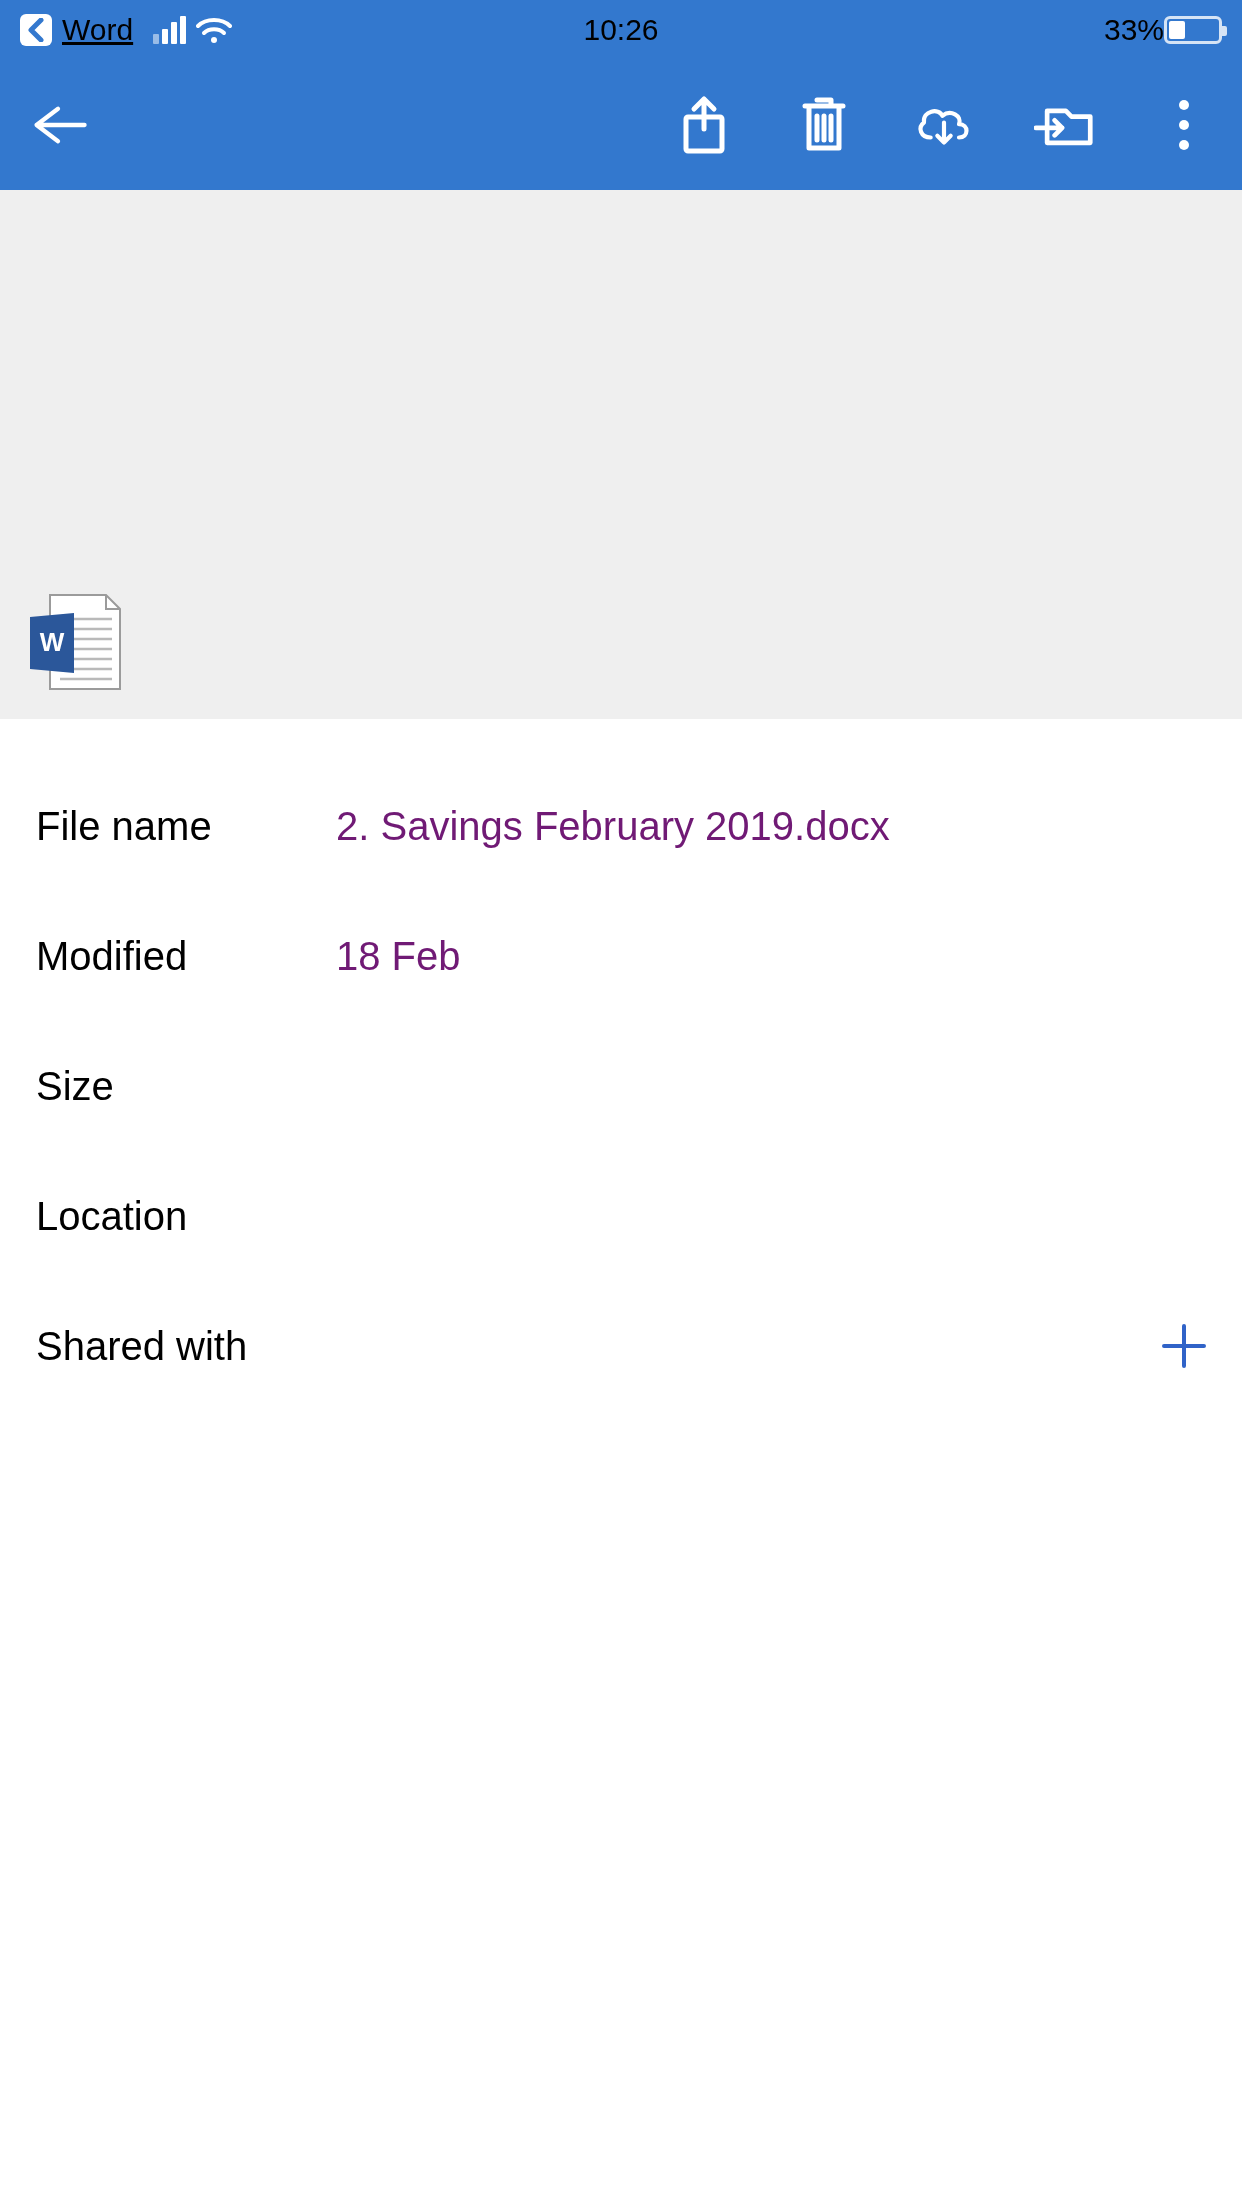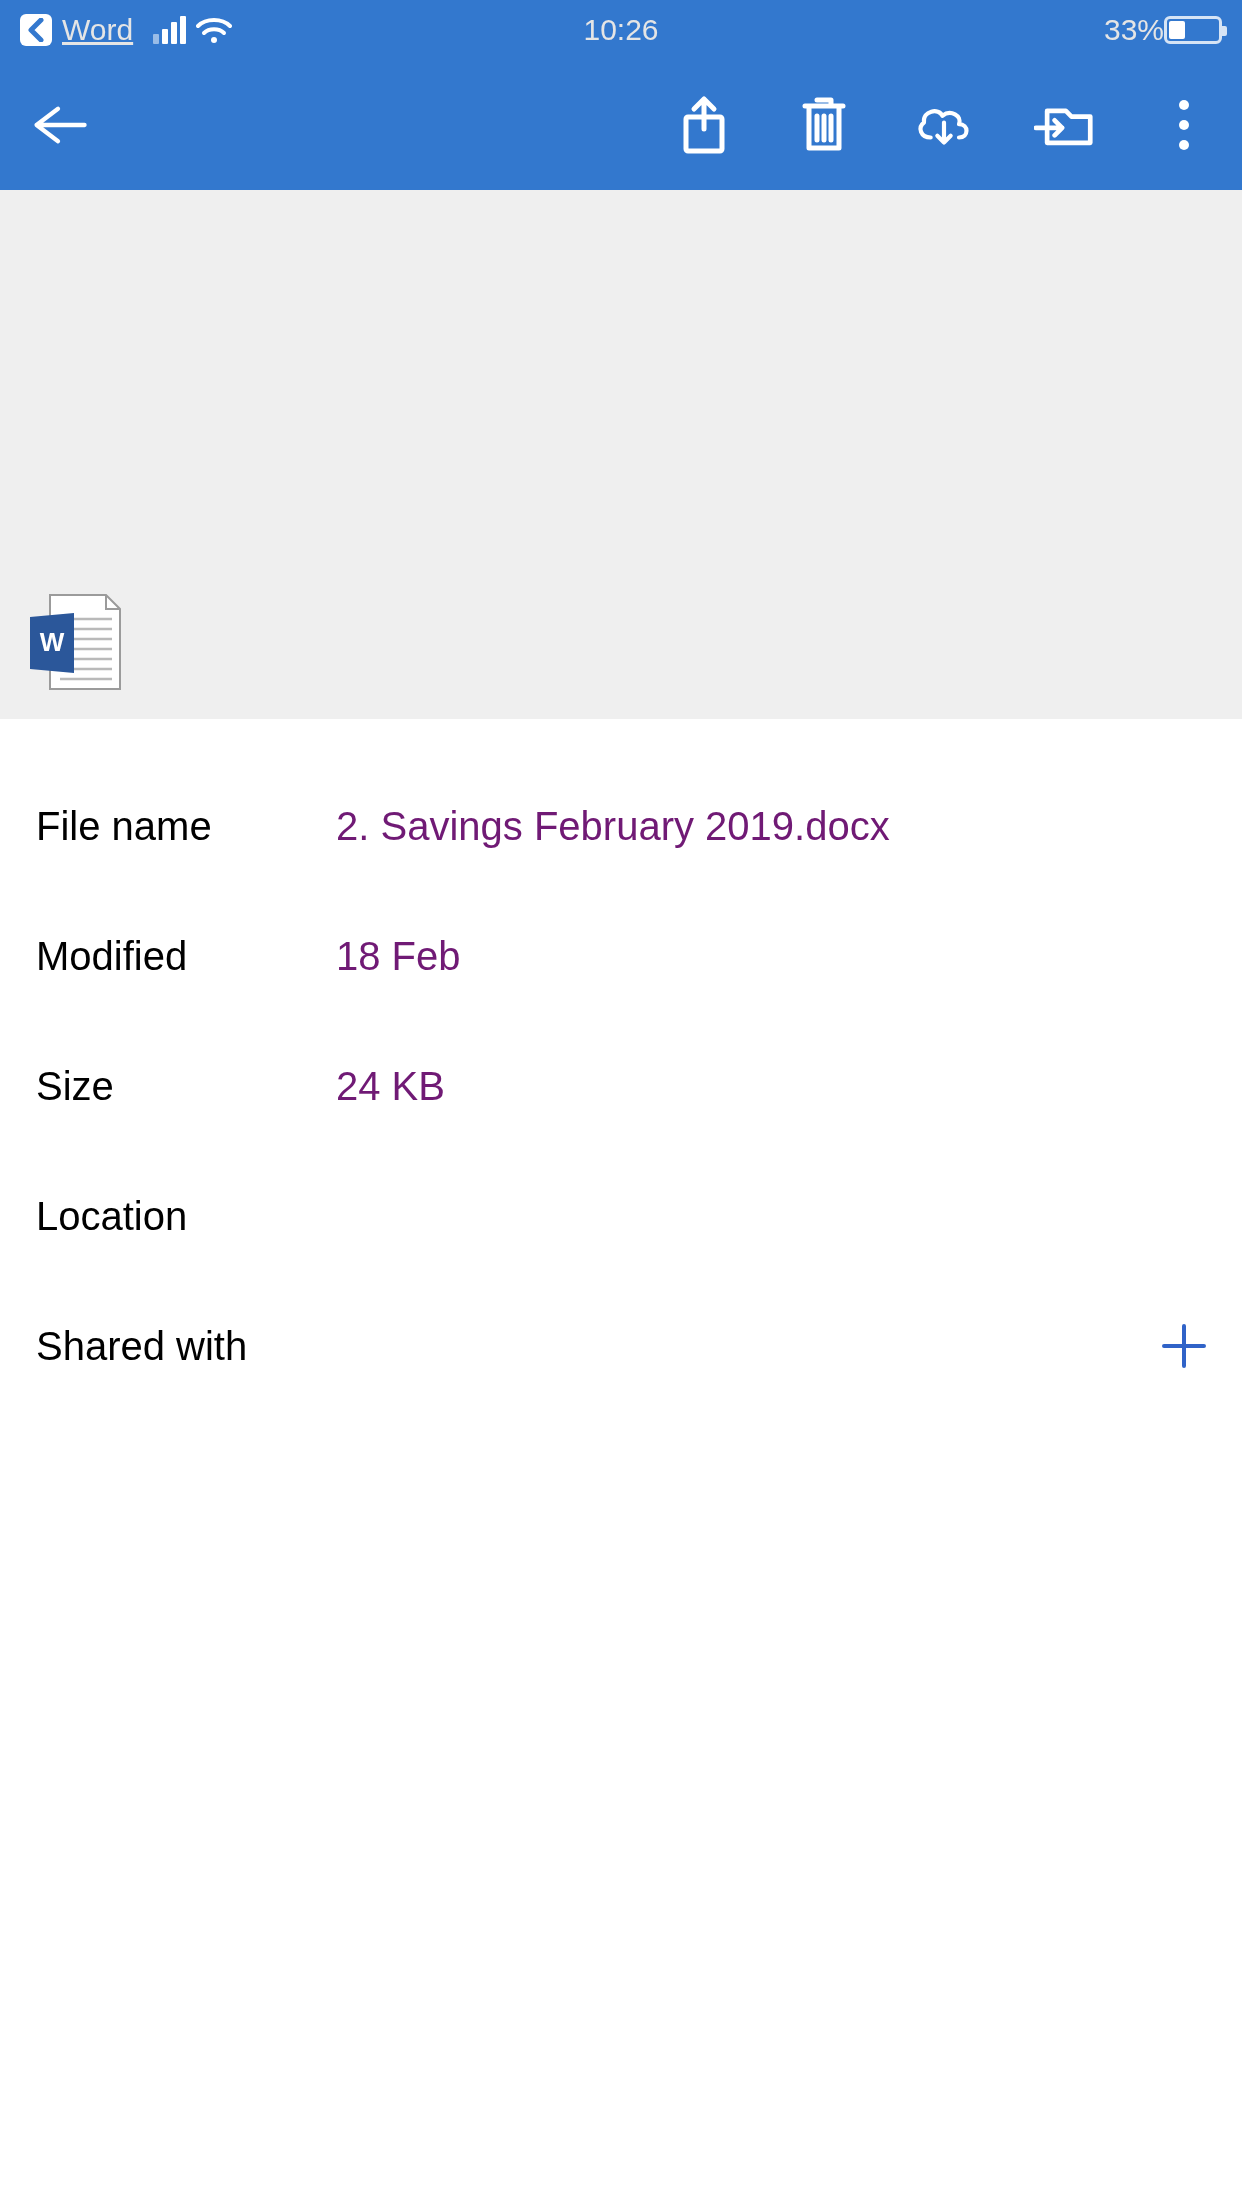--- a/index.html
+++ b/index.html
@@ -13,21 +13,21 @@
     }
 
     
     .status-bar {
       height: 60px;
       background: #3378CE;
       display: flex;
       align-items: center;
       justify-content: space-between;
       padding: 0 20px;
-      color: #e5e5e5;
+      color: #000000;
     }
     .status-left { display: flex; align-items: center; gap: 10px; }
     .back-badge {
       background: #ffffff;
       color: #3378CE;
       border-radius: 6px;
       width: 32px;
       height: 32px;
       display: flex;
       align-items: center;
@@ -185,21 +185,20 @@
   <div class="row">
     <div class="row-label">File name</div>
     <div class="row-value">2. Savings February 2019.docx</div>
   </div>
   <div class="row">
     <div class="row-label">Modified</div>
     <div class="row-value">18 Feb</div>
   </div>
   <div class="row">
     <div class="row-label">Size</div>
-    <div class="row-value">24 KB</div>
   </div>
   <div class="row">
     <div class="row-label">Location</div>
   </div>
   <div class="row">
     <div class="row-label">Shared with</div>
     <div class="row-value"></div>
     <div class="row-action">
       <div class="plus-btn">
         <svg width="44" height="44" viewBox="0 0 44 44">

